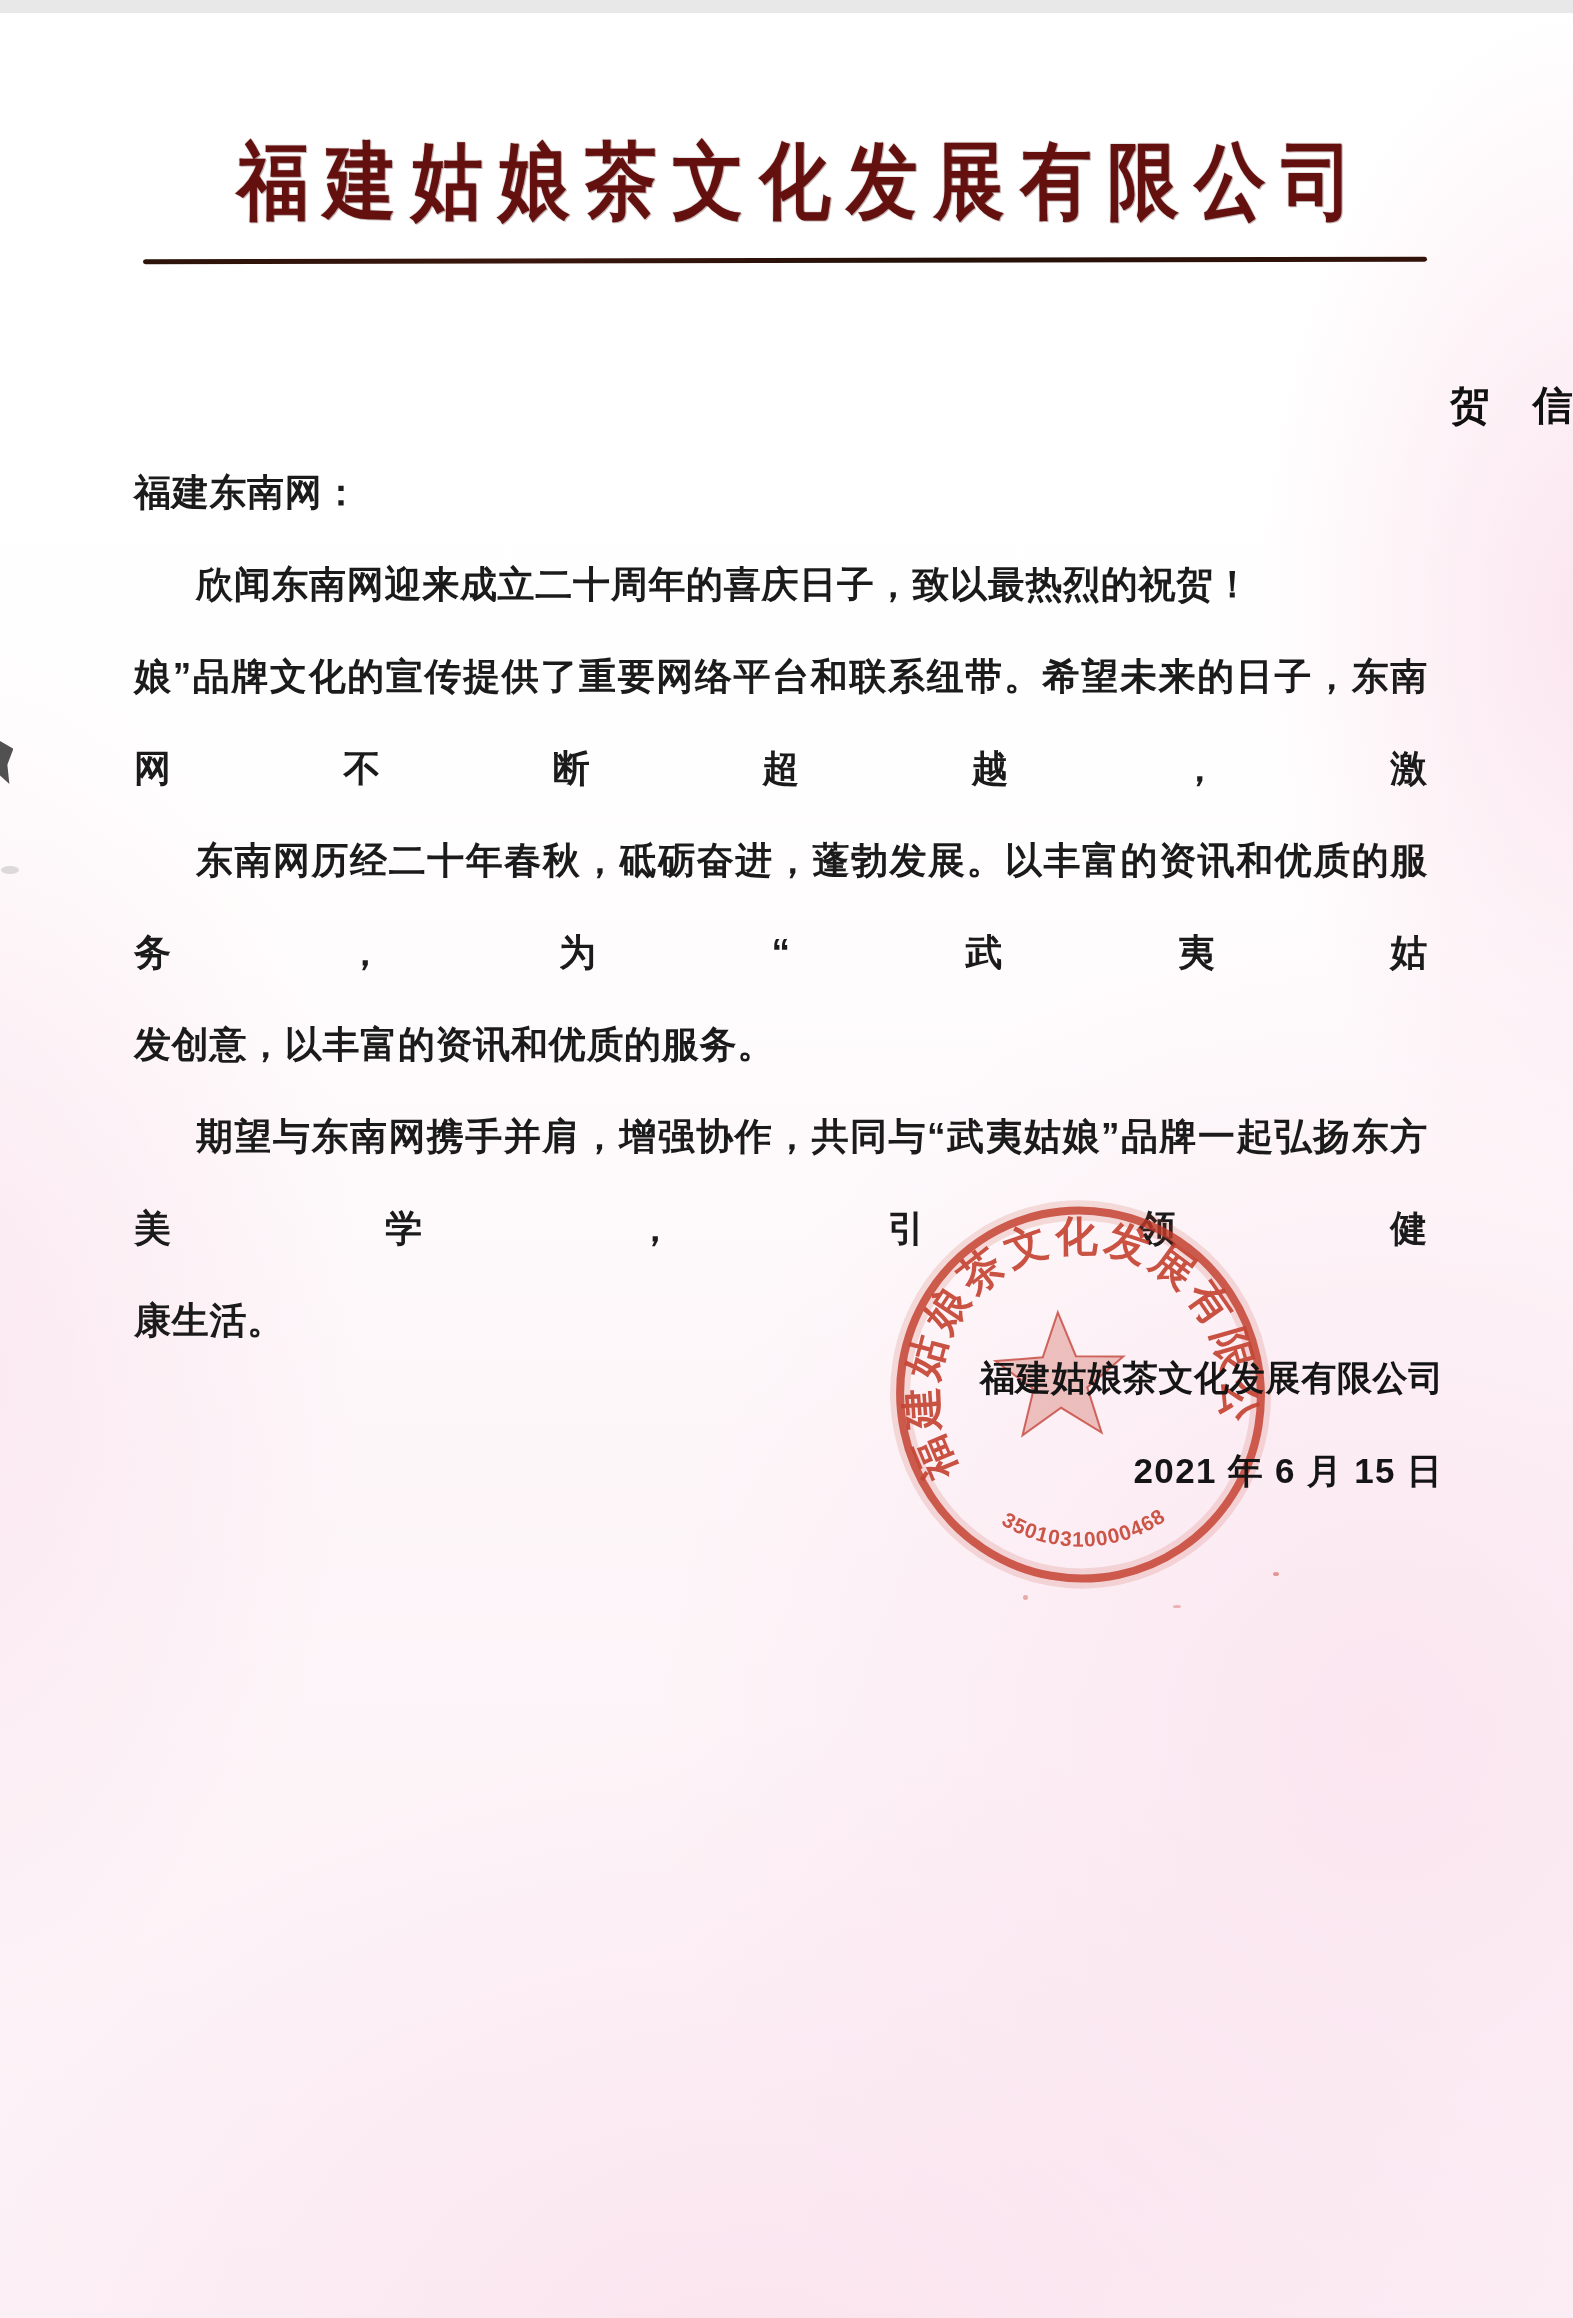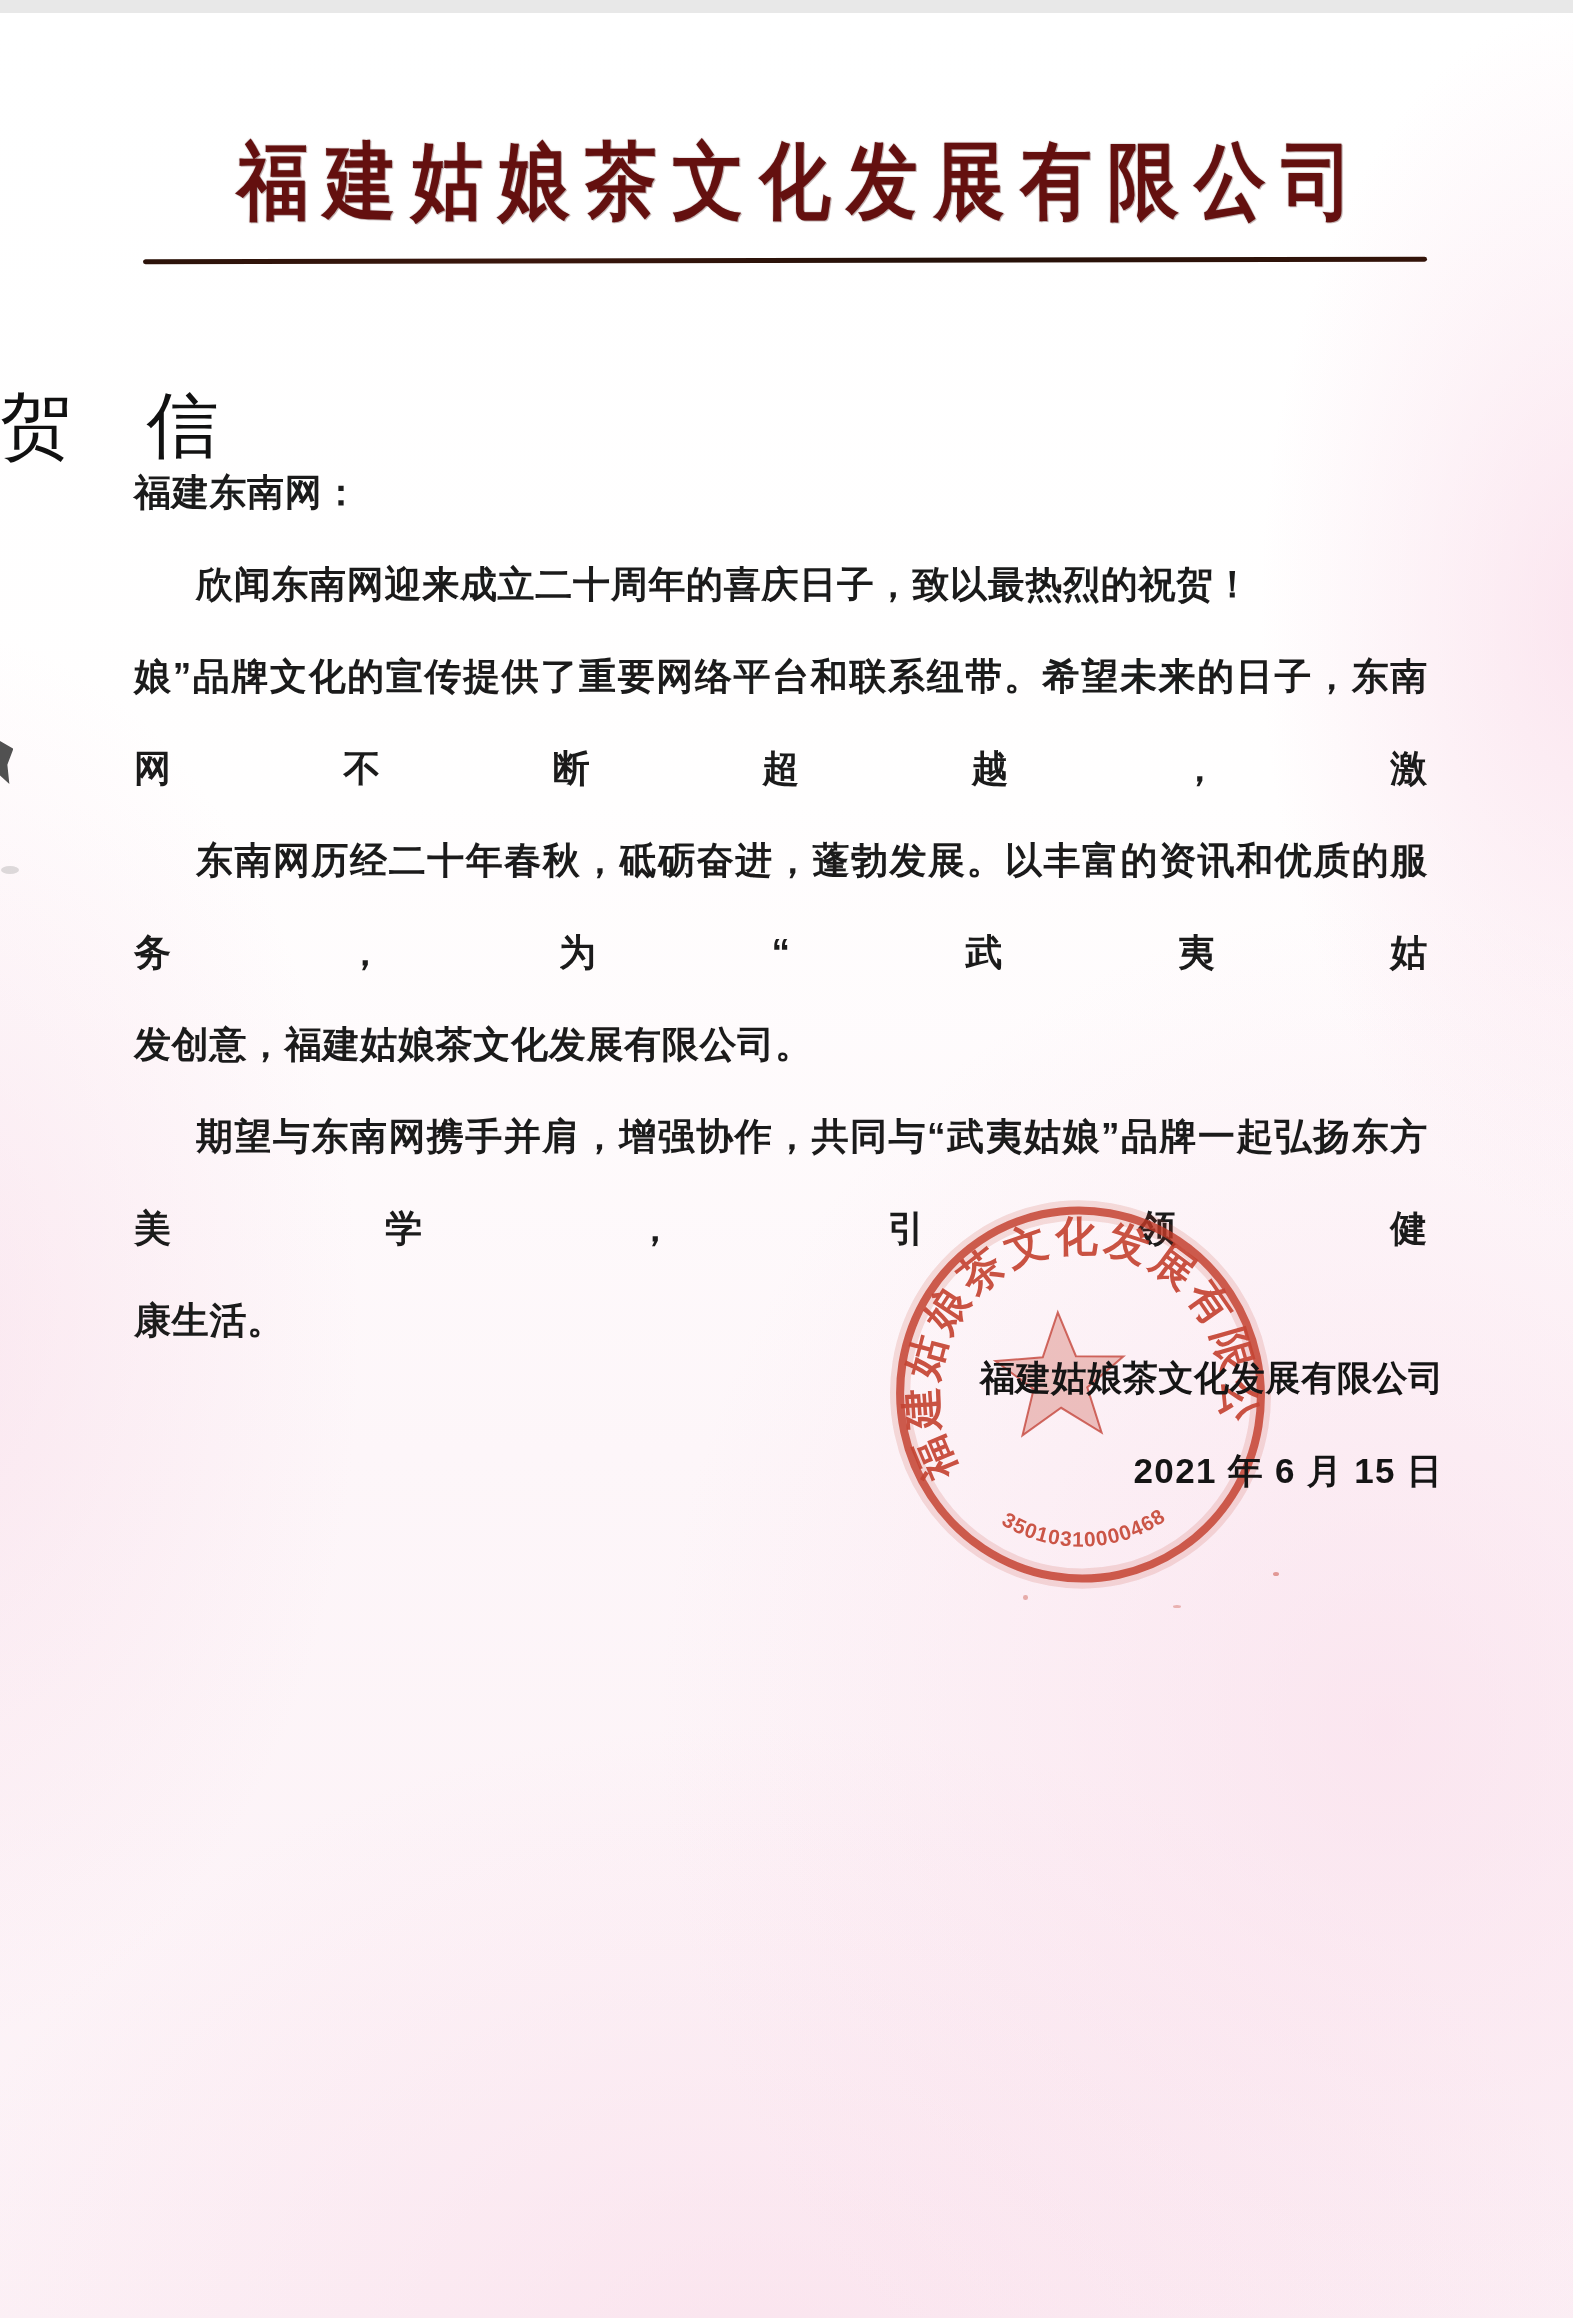--- a/index.html
+++ b/index.html
@@ -33,22 +33,22 @@
   }
   .rule{
     position:absolute;top:245px;left:143px;width:1284px;height:4.7px;
     background:linear-gradient(90deg,#2c130a,#3a160c 30%,#241008 60%,#331309);
     border-radius:2.7px;
     transform:rotate(-0.12deg);
   }
   
   .title{
     position:absolute;top:365px;left:0;width:1574px;
-    text-align:left;
-    font-size:72px;font-weight:400;color:#111;
+    text-align:right;
+    font-size:40px;font-weight:700;color:#111;
     letter-spacing:1.3px;
   }
   
   .body{
     position:absolute;top:434px;left:134px;width:1294px;
     font-size:37px;font-weight:600;color:#1b1b1b;
     line-height:92px;
     letter-spacing:0.7px;
   }
   .body .line{white-space:nowrap;}
@@ -95,21 +95,21 @@
 
   <div class="rule"></div>
 
   <div class="title">贺　信</div>
 
   <div class="body">
     <div class="line">福建东南网：</div>
     <div class="line ind">欣闻东南网迎来成立二十周年的喜庆日子，致以最热烈的祝贺！</div>
     <div class="line j">娘”品牌文化的宣传提供了重要网络平台和联系纽带。希望未来的日子，东南网不断超越，激</div>
     <div class="line ind j">东南网历经二十年春秋，砥砺奋进，蓬勃发展。以丰富的资讯和优质的服务，为“武夷姑</div>
-    <div class="line">发创意，福建姑娘茶文化发展有限公司。</div>
+    <div class="line">发创意，以丰富的资讯和优质的服务。</div>
     <div class="line ind j">期望与东南网携手并肩，增强协作，共同与“武夷姑娘”品牌一起弘扬东方美学，引领健</div>
     <div class="line">康生活。</div>
   </div>
 
   <svg class="seal" viewBox="-322 -322 644 644" xmlns="http://www.w3.org/2000/svg">
     <defs>
       <path id="sealTopArc" d="M -200 80 A 215 215 0 1 1 200 80" fill="none"></path>
       <path id="sealBottomArc" d="M -162 158 A 226 226 0 0 0 162 158" fill="none"></path>
     </defs>
     <ellipse cx="0" cy="0" rx="268" ry="274" fill="none" stroke="rgba(194,58,40,0.16)" stroke-width="30"></ellipse>

